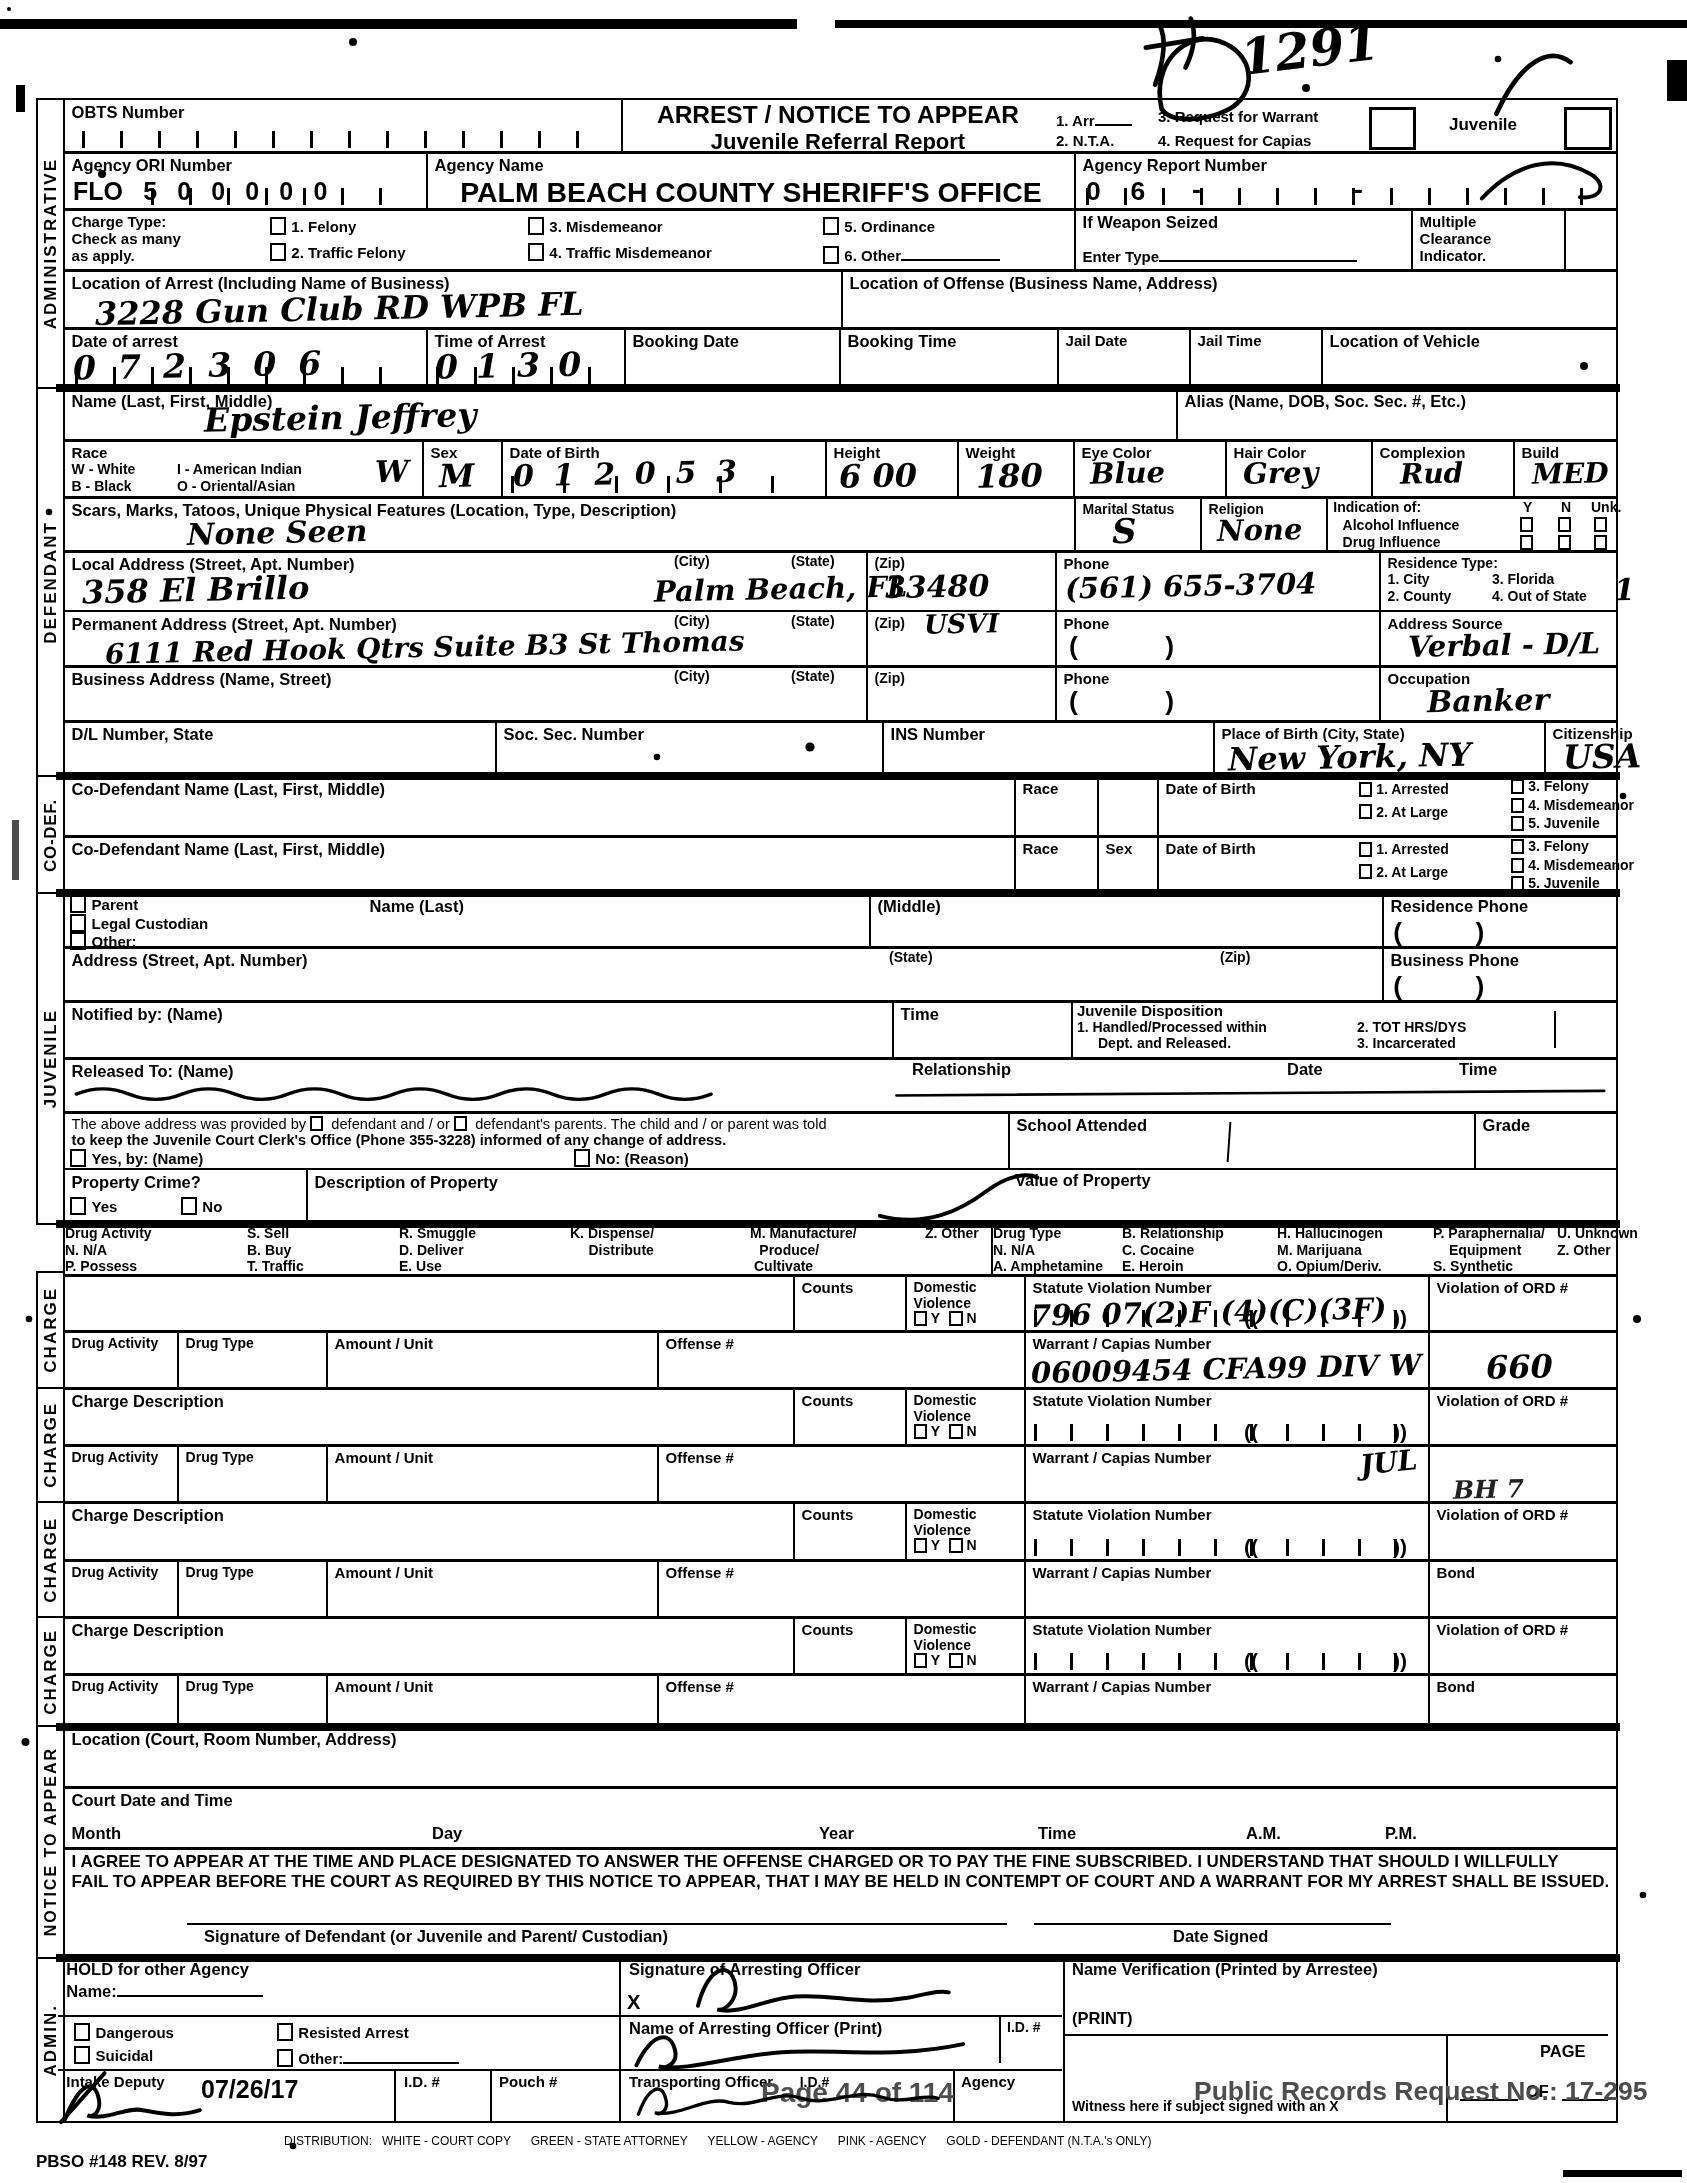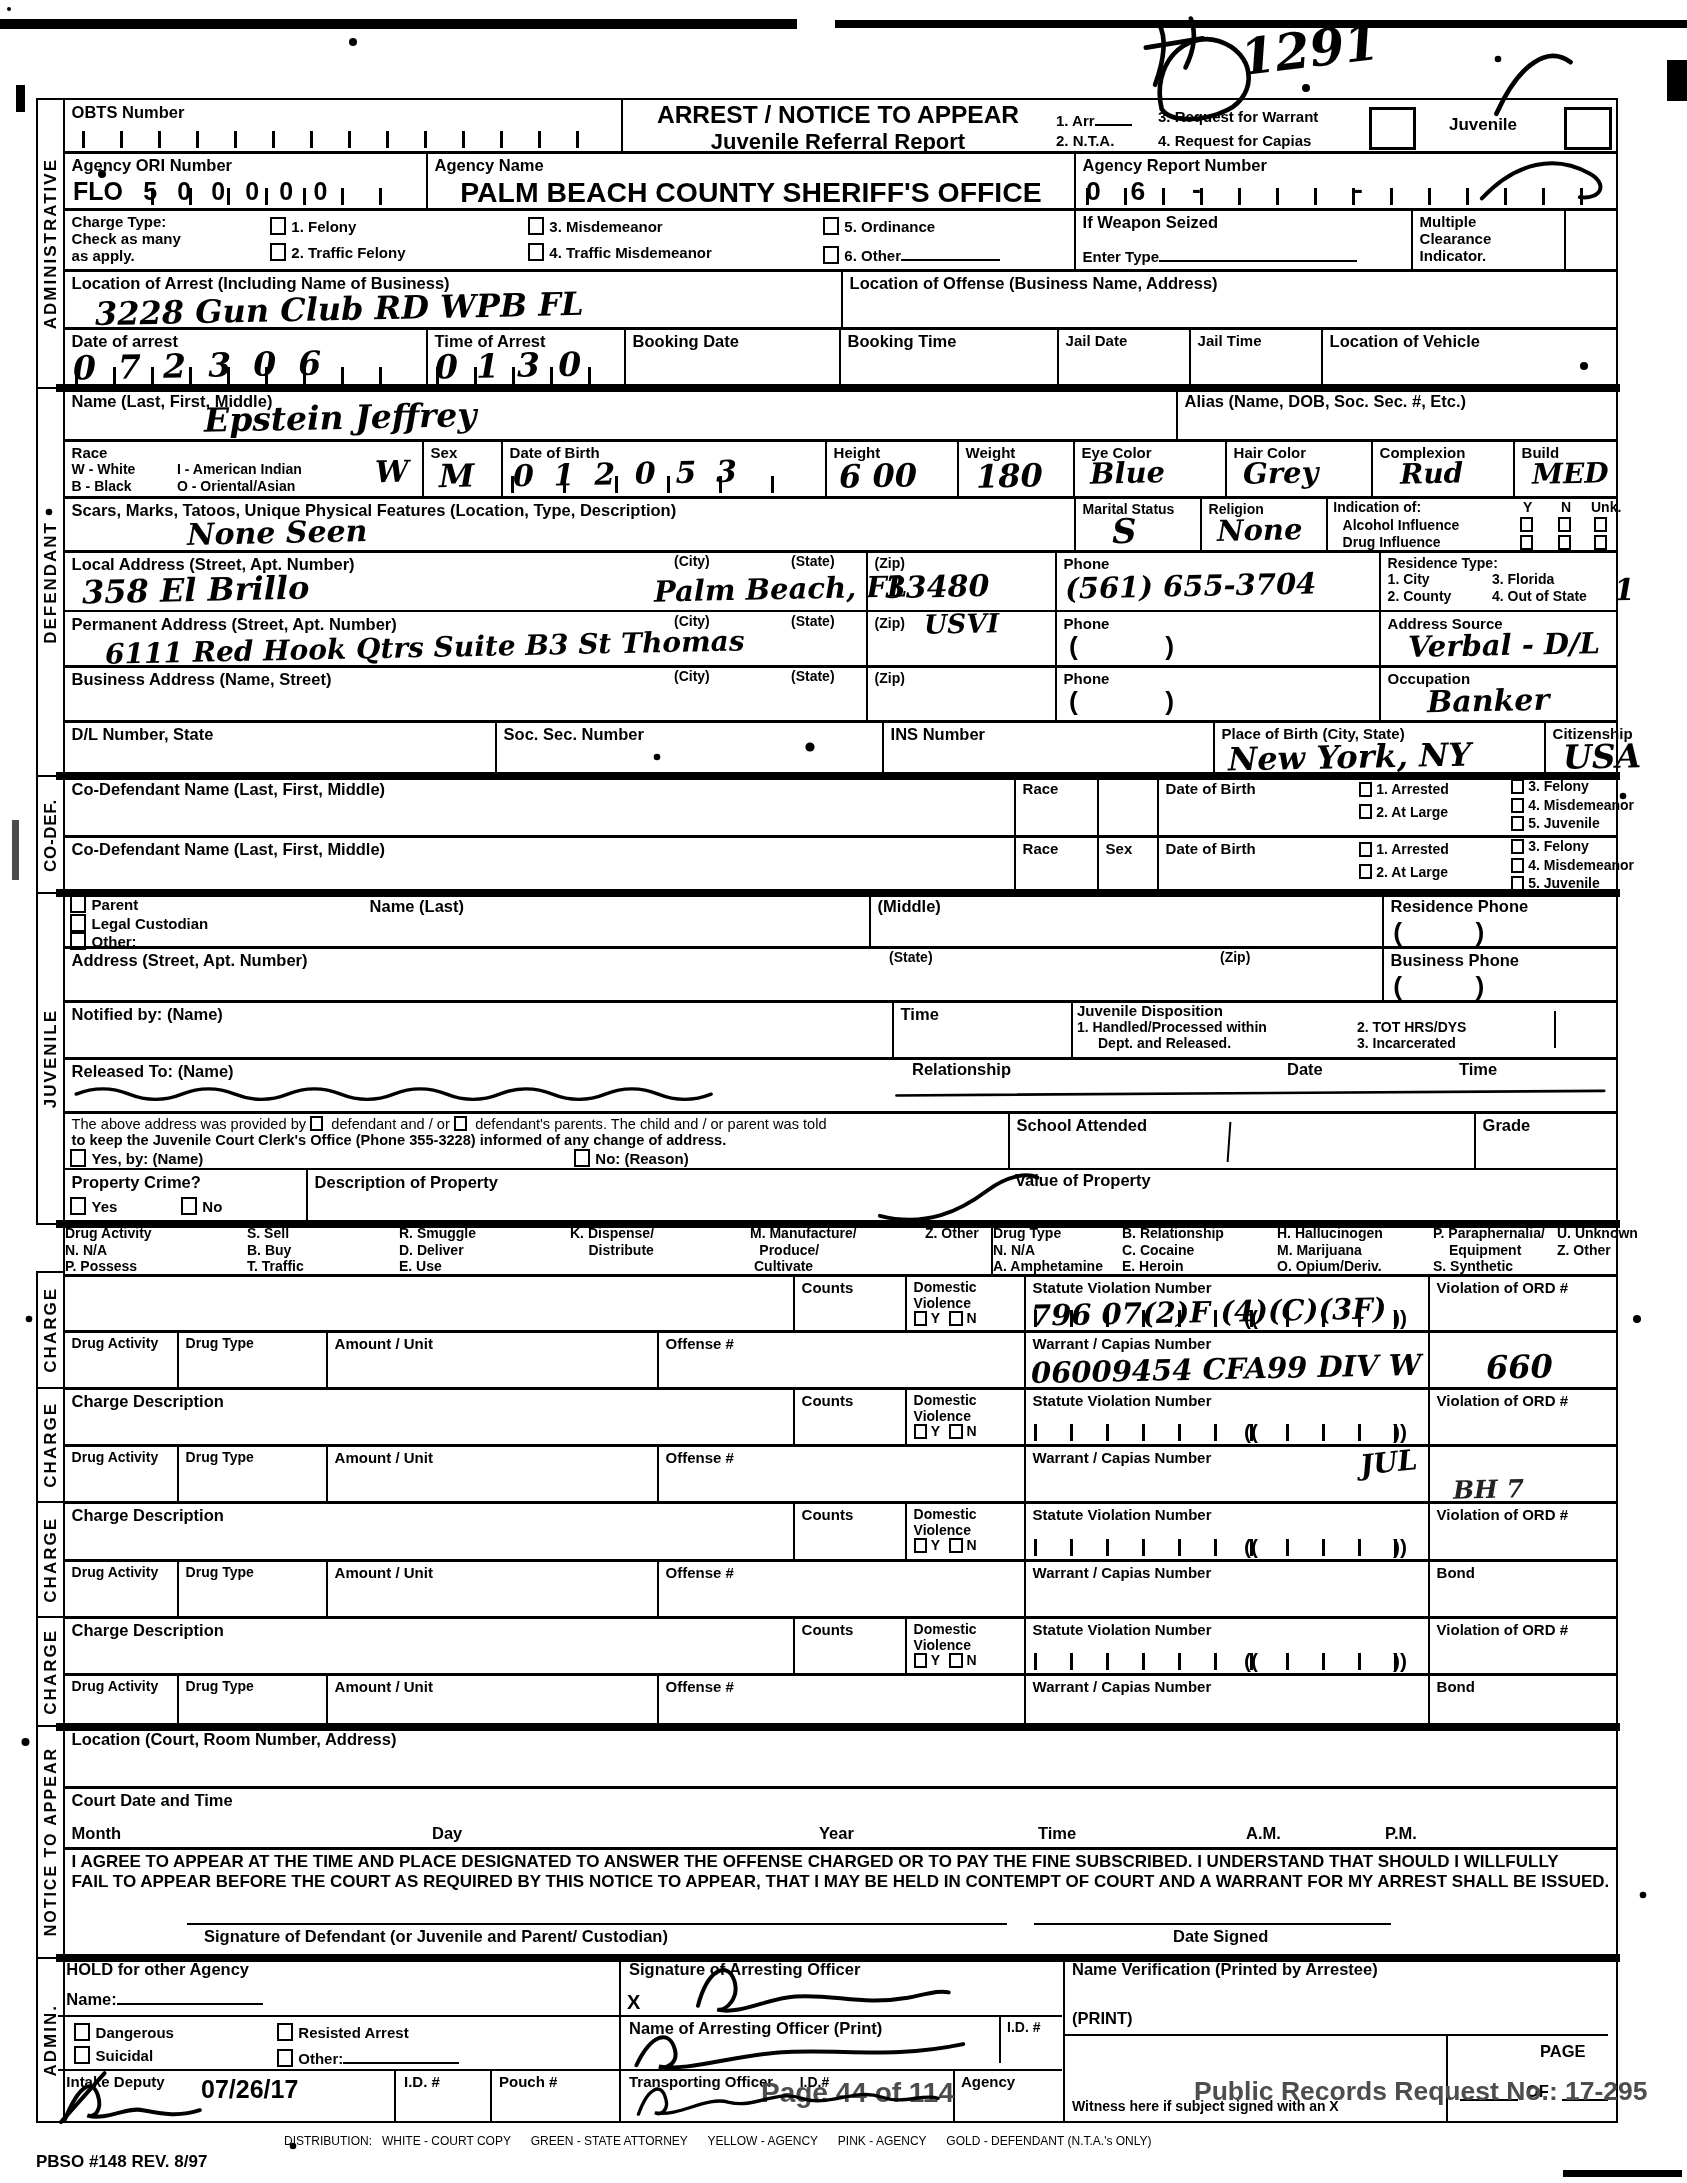--- a/index.html
+++ b/index.html
@@ -718,21 +718,21 @@
       <div class="hline" style="left:-6.6px;width:1004px;top:56px"></div>
       <div class="hline" style="left:-6.6px;width:1004px;top:110px"></div>
       <div class="hline" style="left:998px;width:545px;top:75px"></div>
       <div class="vline" style="top:75px;bottom:0;left:1381px"></div>
       <div class="vline" style="top:110px;bottom:0;left:329px"></div>
       <div class="vline" style="top:110px;bottom:0;left:425px"></div>
       <div class="vline" style="top:56px;bottom:58px;left:934px"></div>
       <div class="vline" style="top:110px;bottom:0;left:888px"></div>
 
       <div class="opt" style="left:1.3px;top:1.3px"><span class="lbl">HOLD for other Agency</span></div>
-      <div class="opt" style="left:1.3px;top:28px"><span class="lbl">Name:</span><span class="line" style="width:146px"></span></div>
+      <div class="opt" style="left:1.3px;top:20px"><span class="lbl">Name:</span><span class="line" style="width:146px"></span></div>
       <div class="opt" style="left:9.3px;top:64px"><span class="cb"></span><span class="sm">Dangerous</span></div>
       <div class="opt" style="left:9.3px;top:87px"><span class="cb"></span><span class="sm">Suicidal</span></div>
       <div class="opt" style="left:212px;top:64px"><span class="cb"></span><span class="sm">Resisted Arrest</span></div>
       <div class="opt" style="left:212px;top:87px"><span class="cb"></span><span class="sm">Other:</span><span class="line" style="width:116px"></span></div>
       <div class="opt" style="left:1.3px;top:114px"><span class="sm">Intake Deputy</span></div>
       <div class="stamp" style="left:136px;top:116px;font-size:25px">07/26/17</div>
       <div class="opt" style="left:339px;top:114px"><span class="sm">I.D. #</span></div>
       <div class="opt" style="left:434px;top:114px"><span class="sm">Pouch #</span></div>
 
       <div class="opt" style="left:564px;top:1.3px"><span class="lbl">Signature of Arresting Officer</span></div>

